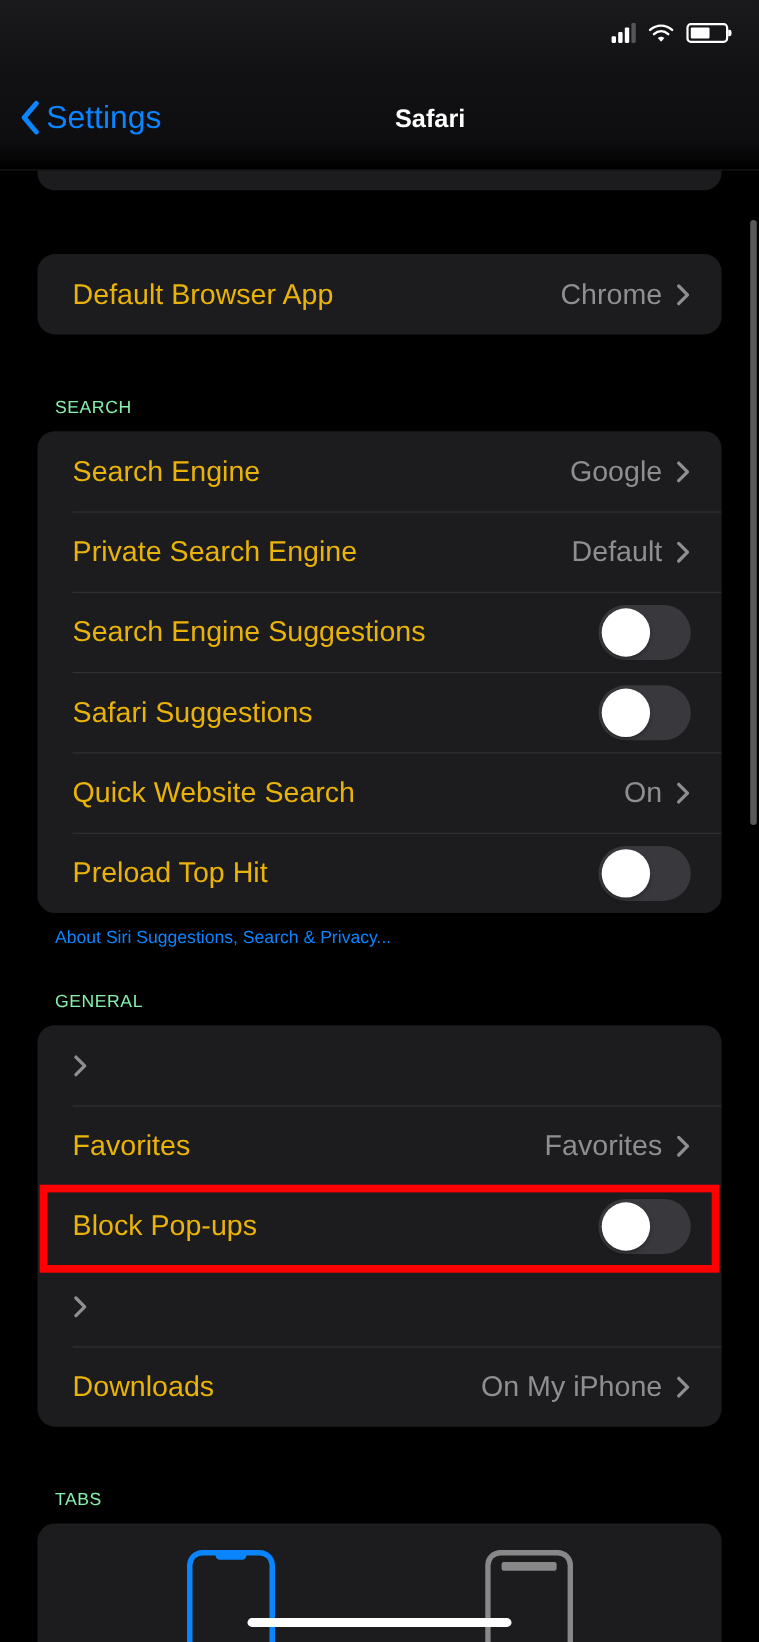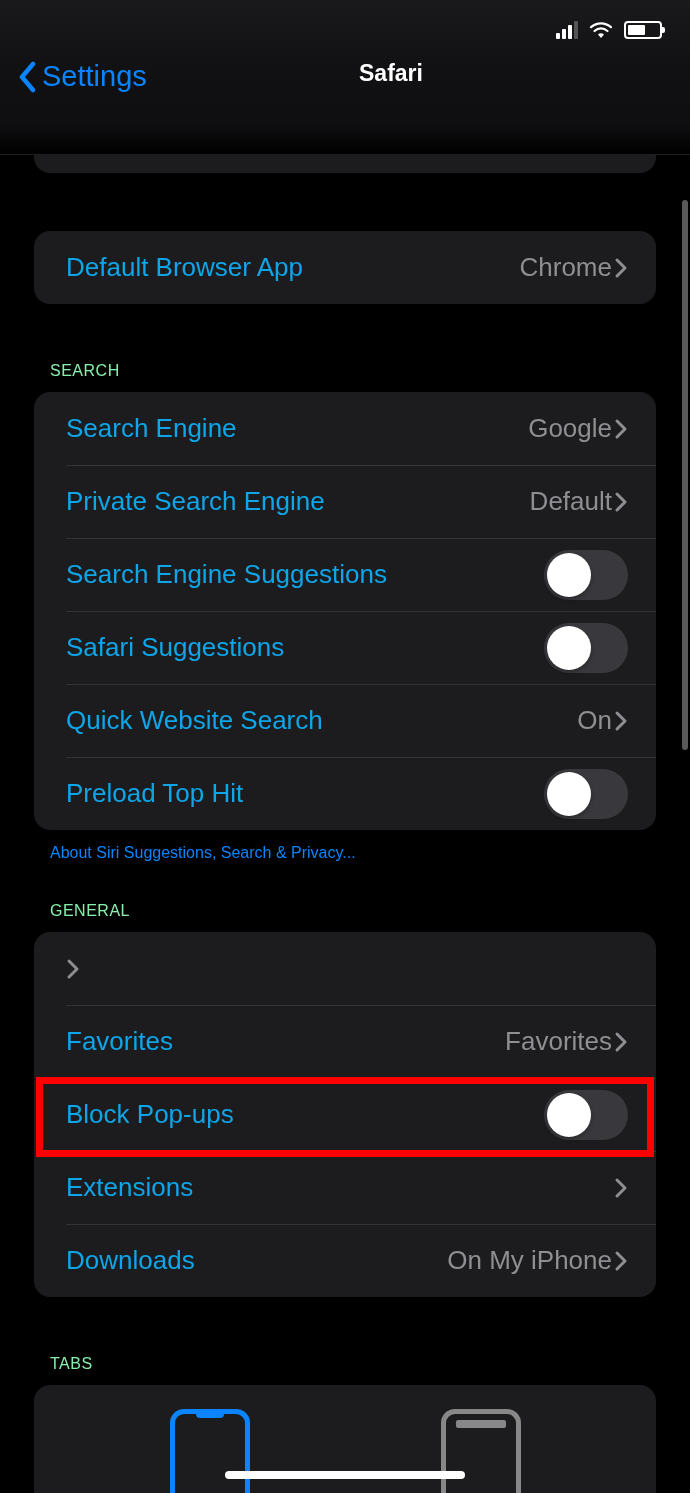--- a/index.html
+++ b/index.html
@@ -60,21 +60,21 @@
     }
     .battery-fill {
       width: 55%;
       height: 100%;
       background: #fff;
       border-radius: 1px;
     }
     .nav-bar {
       height: 95px;
       display: flex;
-      align-items: flex-start;
+      align-items: center;
       position: relative;
       padding: 0 18px;
       background: linear-gradient(to bottom, #121214, #0e0e10 70%, #000);
       border-bottom: 0.5px solid rgba(255,255,255,0.05);
     }
     .back-button {
       display: flex;
       align-items: center;
       color: #0a84ff;
       font-size: 29px;
@@ -131,28 +131,28 @@
       content: "";
       position: absolute;
       top: 0;
       left: 32px;
       right: 0;
       height: 1px;
       background: rgba(255,255,255,0.10);
     }
     .row-label {
       font-size: 26px;
-      color: #0ea5e9;
+      color: #eab308;
       flex: 1;
       font-weight: 400;
     }
     .row-value {
       font-size: 26px;
       color: #8e8e93;
-      margin-right: 2px;
+      margin-right: 12px;
     }
     .chevron svg { display: block; }
     .toggle {
       width: 84px;
       height: 50px;
       background: #39393d;
       border-radius: 25px;
       position: relative;
       flex-shrink: 0;
     }
@@ -347,21 +347,20 @@
           </svg>
         </span>
     </div>
     <div class="row">
       <span class="row-label">Block Pop-ups</span>
       <div class="toggle">
           <div class="toggle-knob"></div>
         </div>
     </div>
     <div class="row">
-      <span class="row-label">Extensions</span>
       <span class="chevron">
           <svg width="14" height="22" viewBox="0 0 14 22">
             <polyline points="3,3 11,11 3,19" fill="none" stroke="#8e8e93" stroke-width="3" stroke-linecap="round" stroke-linejoin="round"></polyline>
           </svg>
         </span>
     </div>
     <div class="row">
       <span class="row-label">Downloads</span>
       <span class="row-value">On My iPhone</span>
       <span class="chevron">

